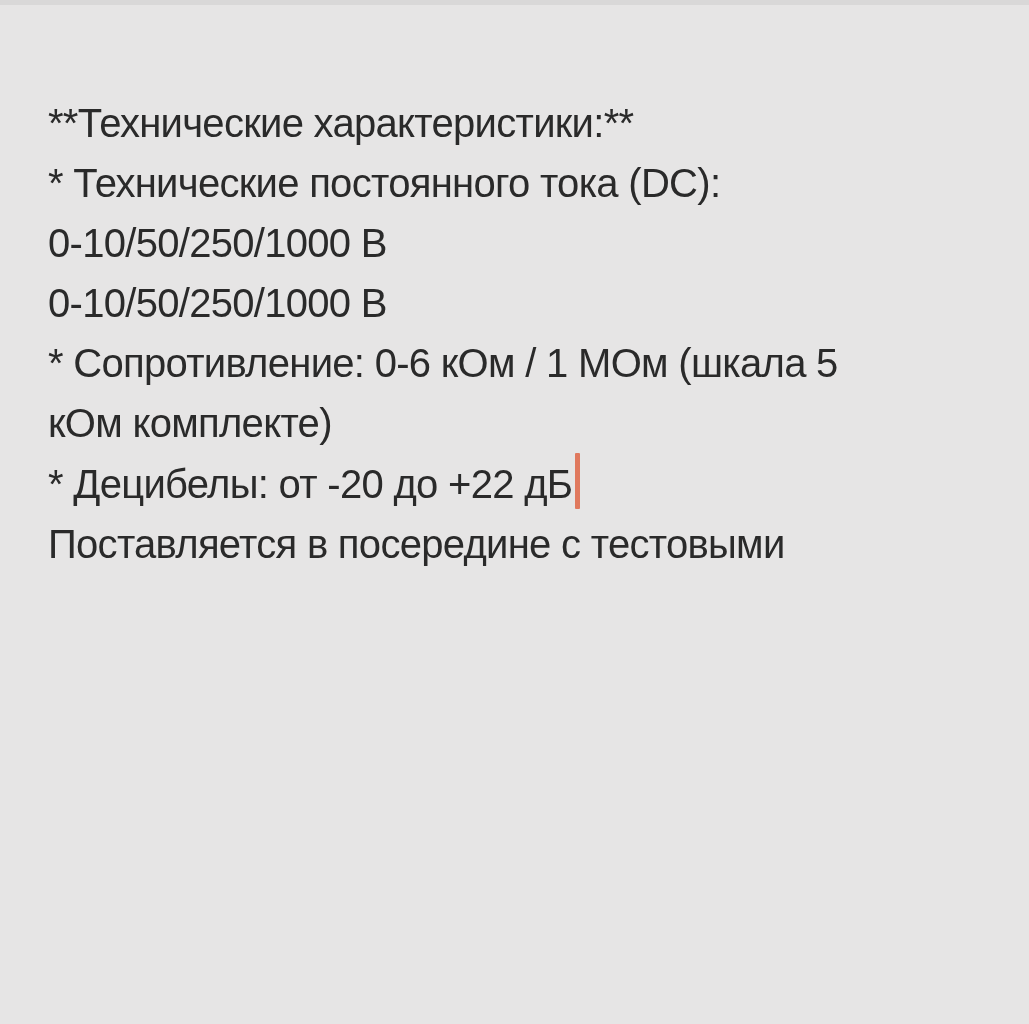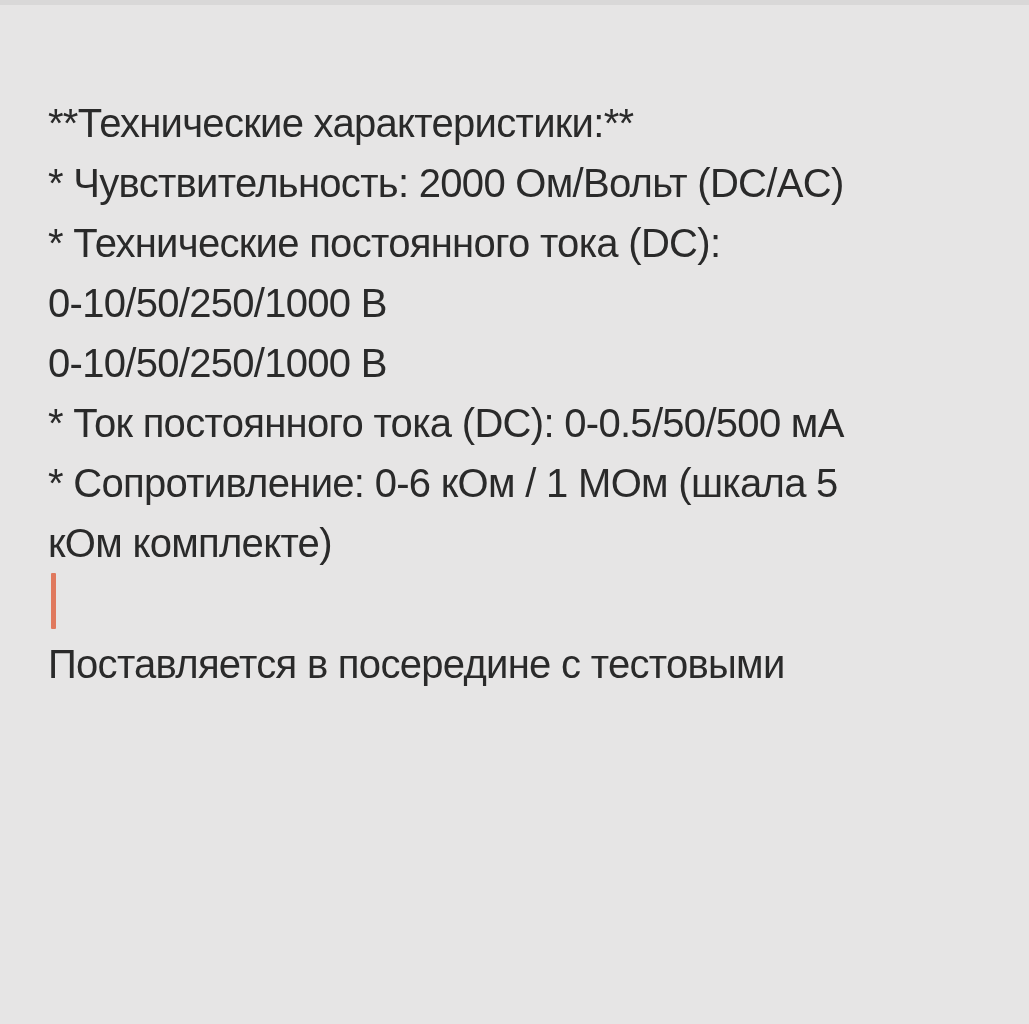--- a/index.html
+++ b/index.html
@@ -49,23 +49,21 @@
   }
 </style>
 </head>
 <body>
 
 <div class="screen">
   <div class="top-divider"></div>
 
   <div class="editor-area">
     <div class="text-line"><span>**Технические характеристики:**</span></div>
-    <div class="text-line"><span>* Чувствительность: 2000 Ом/Вольт (DC/AC)</span></div>
     <div class="text-line"><span>* Технические постоянного тока (DC):</span></div>
     <div class="text-line"><span>0-10/50/250/1000 В</span></div>
     <div class="text-line"><span>0-10/50/250/1000 В</span></div>
-    <div class="text-line"><span>* Ток постоянного тока (DC): 0-0.5/50/500 мА</span></div>
     <div class="text-line"><span>* Сопротивление: 0-6 кОм / 1 МОм (шкала 5</span></div>
     <div class="text-line"><span>кОм комплекте)</span></div>
-    <div class="text-line"><span class="caret"></span></div>
+    <div class="text-line"><span>* Децибелы: от -20 до +22 дБ</span><span class="caret"></span></div>
     <div class="text-line"><span>Поставляется в посередине с тестовыми</span></div>
   </div>
 </div>
 
 </body></html>

